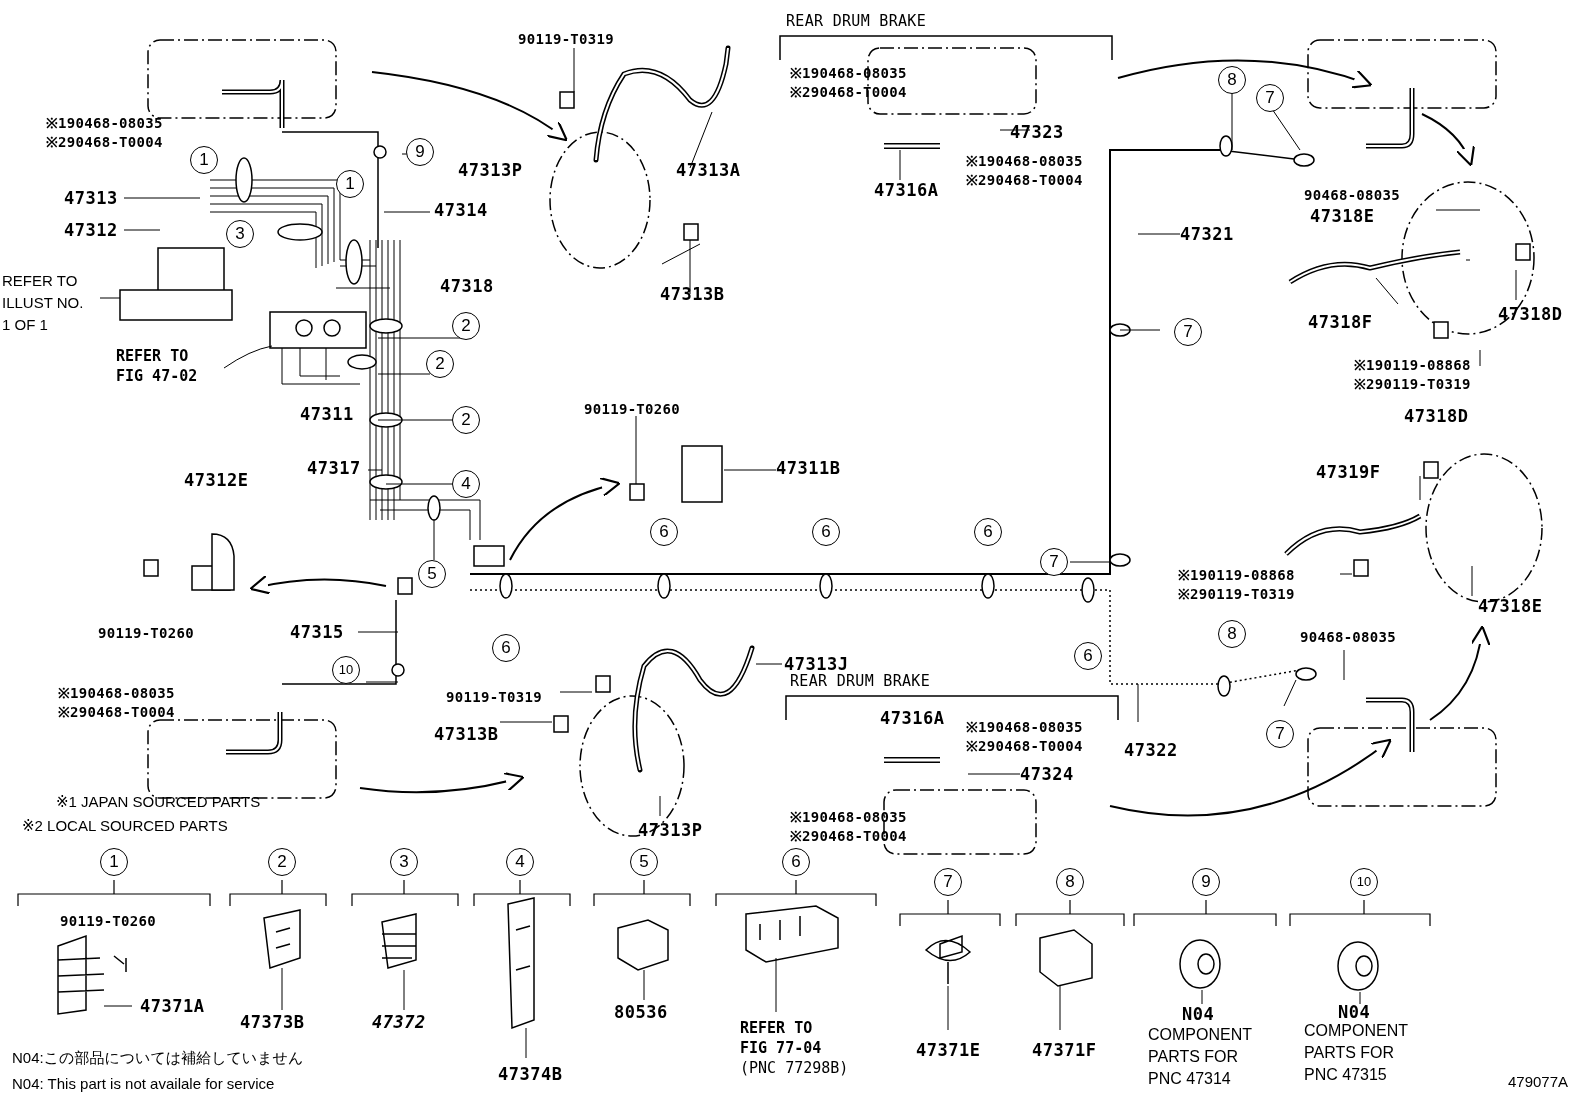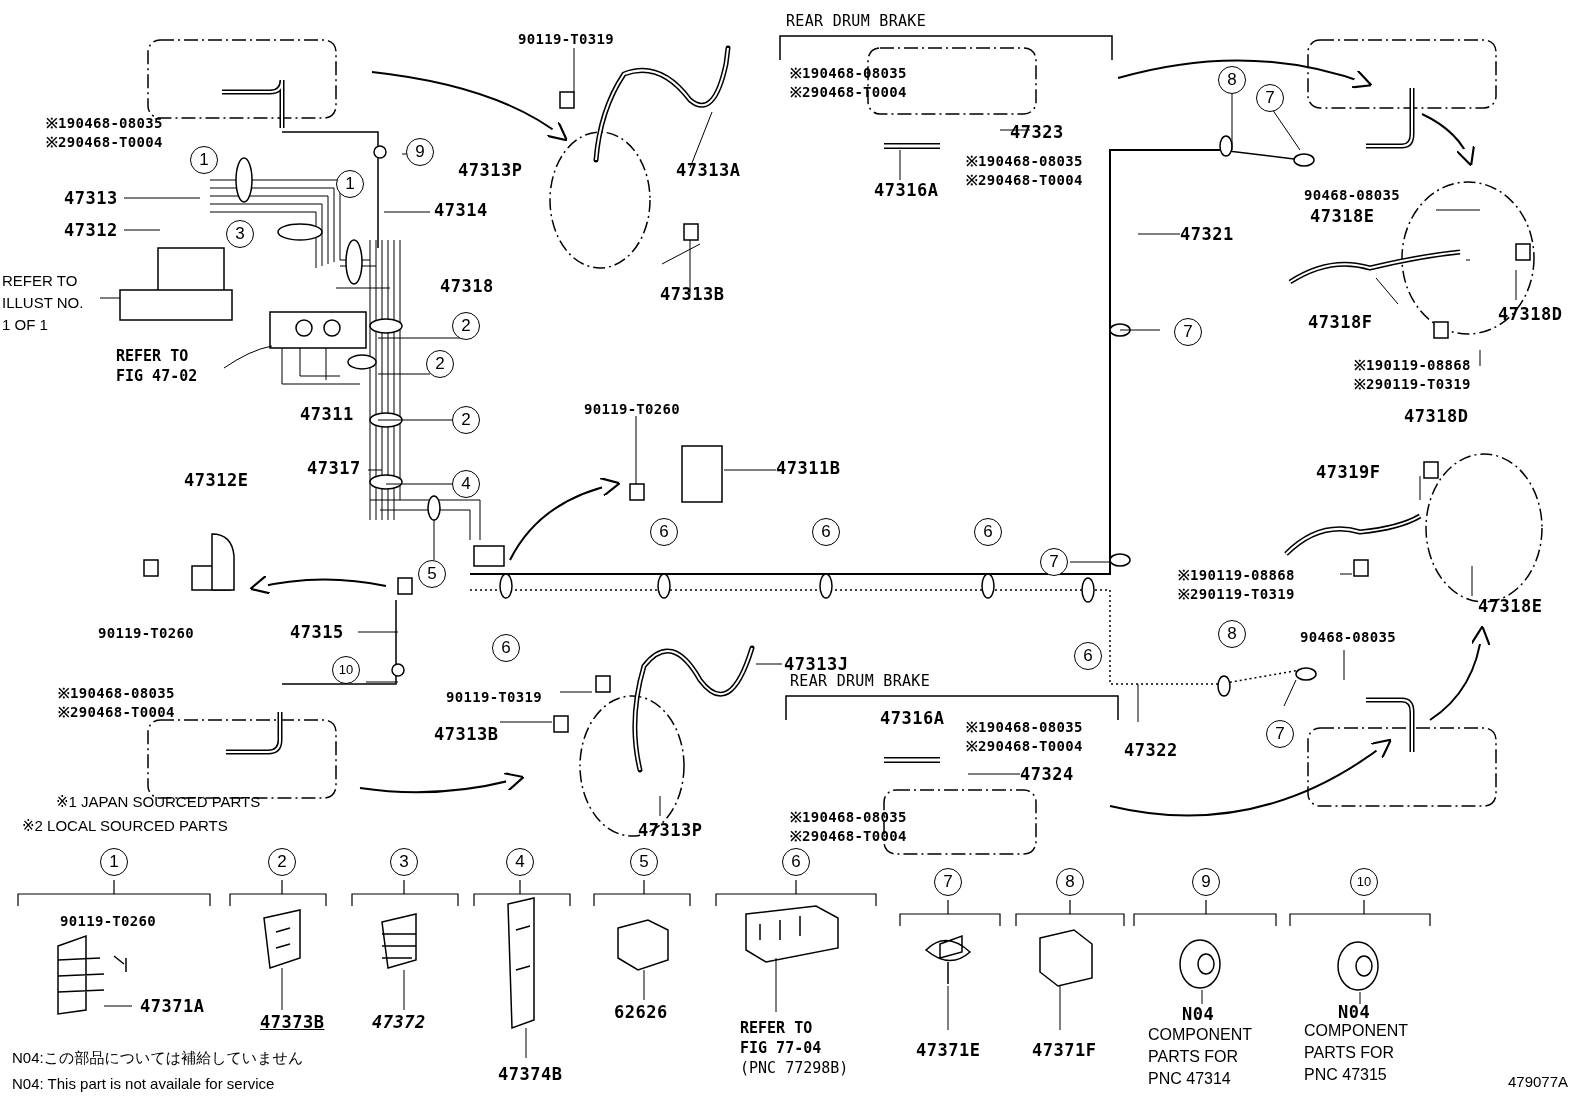--- a/index.html
+++ b/index.html
@@ -293,24 +293,24 @@
 <div class="callout" style="left:506px;top:848px;">4</div>
 <div class="callout" style="left:630px;top:848px;">5</div>
 <div class="callout" style="left:782px;top:848px;">6</div>
 <div class="callout" style="left:934px;top:868px;">7</div>
 <div class="callout" style="left:1056px;top:868px;">8</div>
 <div class="callout" style="left:1192px;top:868px;">9</div>
 <div class="callout small" style="left:1350px;top:868px;">10</div>
 
 <div class="lbl pn-s" style="left:60px;top:914px;">90119-T0260</div>
 <div class="lbl pn" style="left:140px;top:998px;">47371A</div>
-<div class="lbl pn" style="left:260px;top:1014px;text-decoration:underline;">47373B</div>
+<div class="lbl pn" style="left:240px;top:1014px;">47373B</div>
 <div class="lbl pn" style="left:372px;top:1014px;font-style:italic;">47372</div>
 <div class="lbl pn" style="left:498px;top:1066px;">47374B</div>
-<div class="lbl pn" style="left:614px;top:1004px;">62626</div>
+<div class="lbl pn" style="left:614px;top:1004px;">80536</div>
 <div class="lbl ref" style="left:740px;top:1018px;line-height:20px;">
   <div>REFER TO</div>
   <div>FIG 77-04</div>
   <div style="font-weight:normal;">(PNC 77298B)</div>
 </div>
 <div class="lbl pn" style="left:916px;top:1042px;">47371E</div>
 <div class="lbl pn" style="left:1032px;top:1042px;">47371F</div>
 <div class="lbl pn" style="left:1182px;top:1006px;">N04</div>
 <div class="lbl note" style="left:1148px;top:1024px;line-height:22px;">
   <div>COMPONENT</div>

